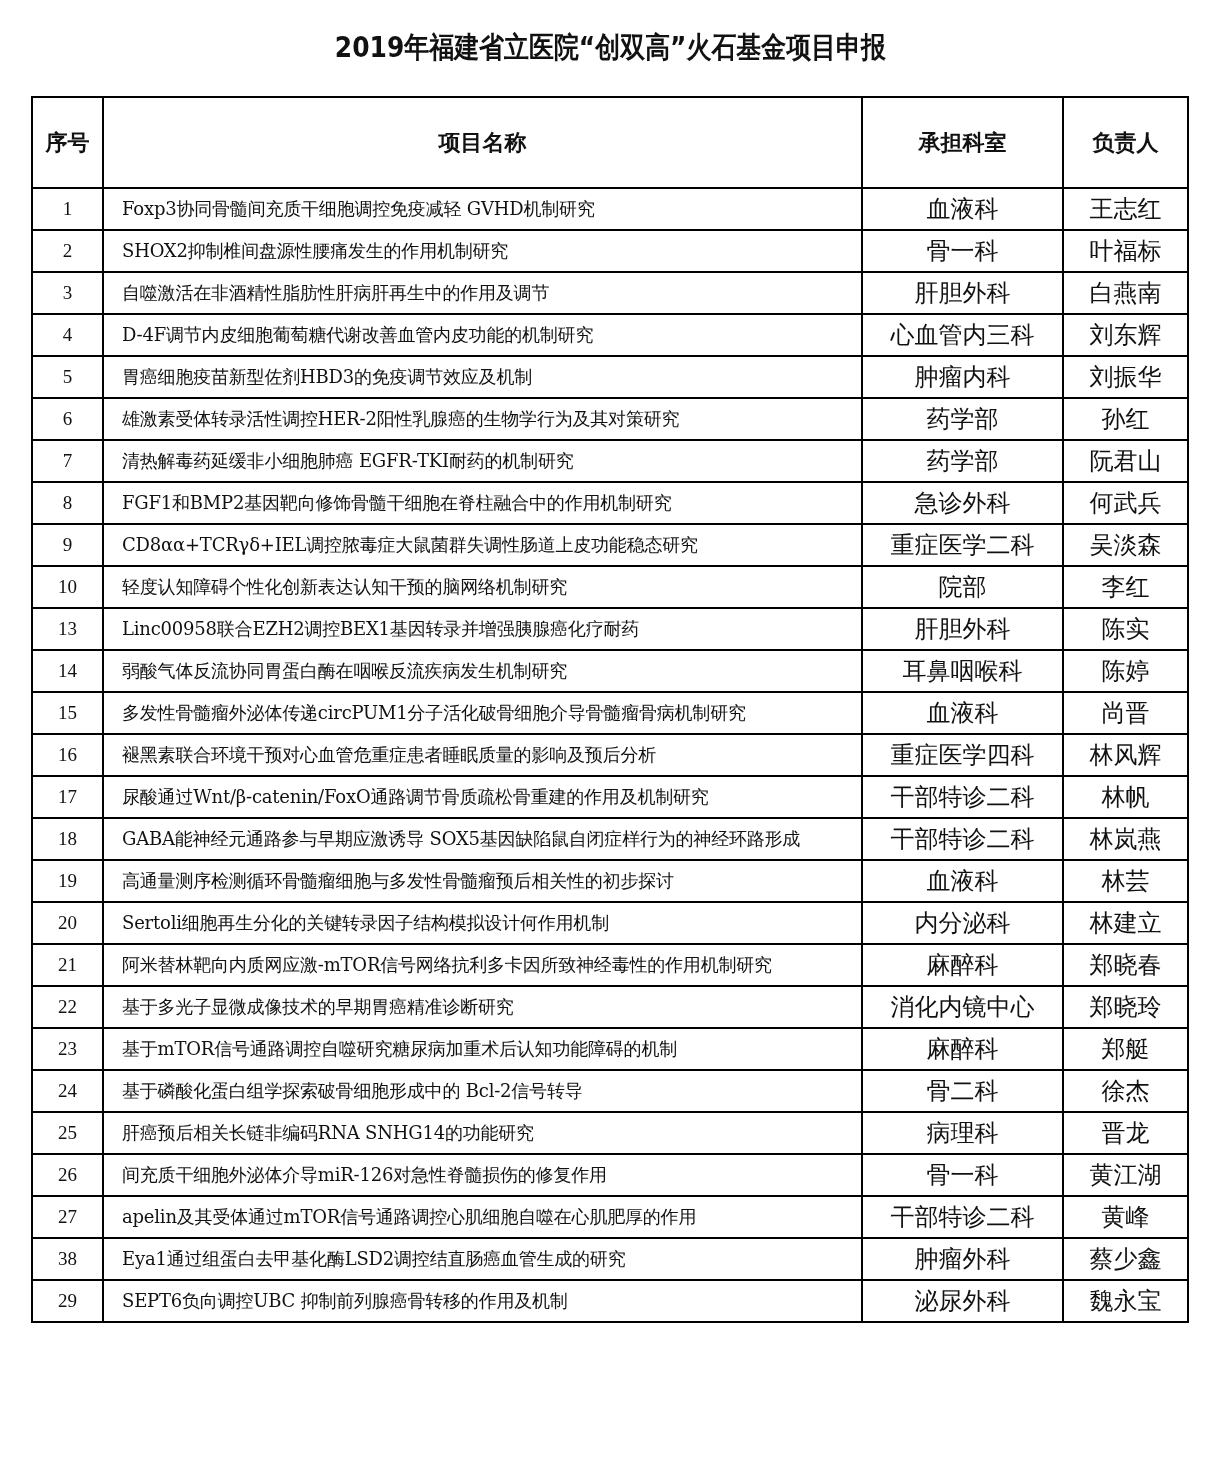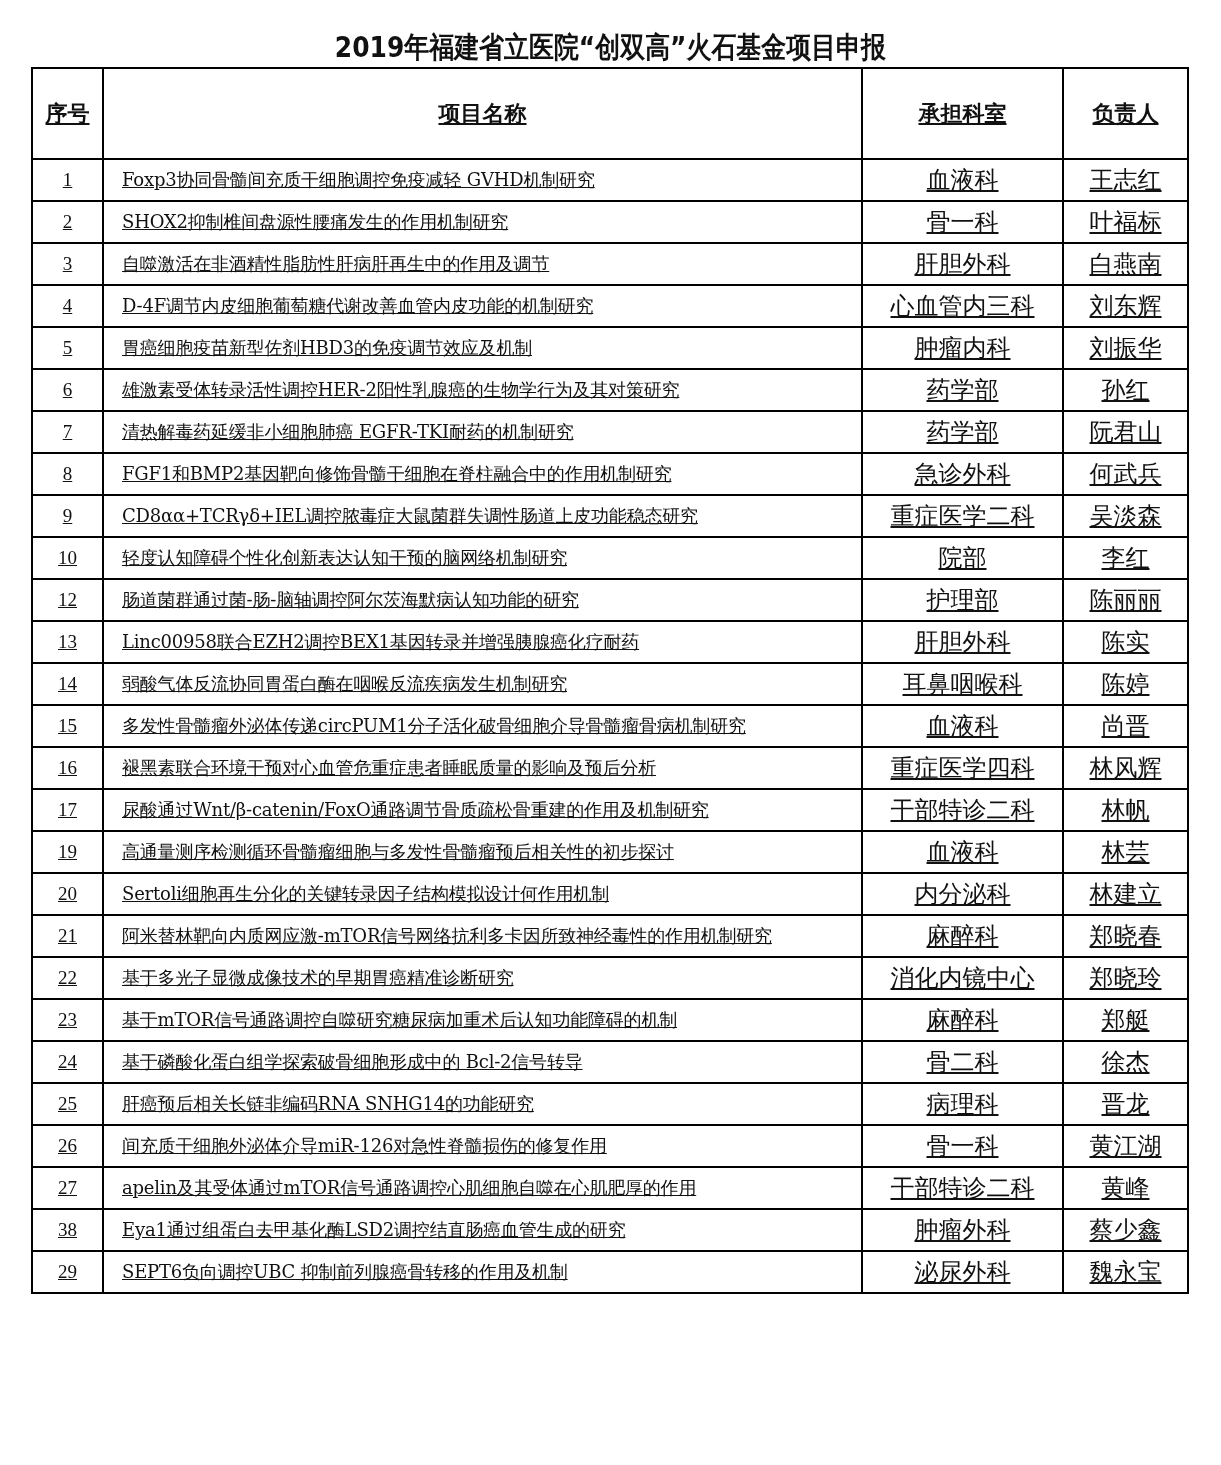--- a/index.html
+++ b/index.html
@@ -1,22 +1,22 @@
 <!DOCTYPE html>
 <html><head>
 <meta charset="utf-8">
 <style>
   html, body { margin: 0; padding: 0; background: #ffffff; }
   body { width: 1221px; height: 1465px; position: relative; overflow: hidden;
          font-family: "DejaVu Serif", "Liberation Serif", serif; color: #111; }
   .title { position: absolute; left: 0; top: 28px; width: 1221px; text-align: center;
            font-family: "DejaVu Sans", "Liberation Sans", sans-serif; font-weight: bold;
            font-size: 29px; letter-spacing: 0px; transform: scaleX(0.86); transform-origin: 610px 0; }
-  table { position: absolute; left: 31px; top: 67px; border-collapse: collapse;
-          table-layout: fixed; width: 1156px; text-decoration: underline; }
+  table { position: absolute; left: 31px; top: 96px; border-collapse: collapse;
+          table-layout: fixed; width: 1156px; }
   td, th { border: 2.5px solid #000; padding: 0; overflow: hidden; white-space: nowrap; }
   th { height: 89px; font-family: "DejaVu Sans", "Liberation Sans", sans-serif;
        font-weight: bold; font-size: 22px; text-align: center; }
   td { height: 40px; font-size: 18px; }
   td.num { text-align: center; font-family: "Liberation Serif", serif; font-size: 19px; }
   td.name { text-align: left; padding-left: 18px; font-size: 18px; letter-spacing: -0.2px; }
   td.dept, td.person { text-align: center; font-size: 24px; }
   col.c1 { width: 71px; } col.c2 { width: 759px; } col.c3 { width: 201px; } col.c4 { width: 125px; }
 </style>
 </head>
@@ -94,26 +94,20 @@
         <td class="dept">重症医学二科</td>
         <td class="person">吴淡森</td>
       </tr>
       <tr>
         <td class="num">10</td>
         <td class="name">轻度认知障碍个性化创新表达认知干预的脑网络机制研究</td>
         <td class="dept">院部</td>
         <td class="person">李红</td>
       </tr>
       <tr>
-        <td class="num">12</td>
-        <td class="name">肠道菌群通过菌-肠-脑轴调控阿尔茨海默病认知功能的研究</td>
-        <td class="dept">护理部</td>
-        <td class="person">陈丽丽</td>
-      </tr>
-      <tr>
         <td class="num">13</td>
         <td class="name">Linc00958联合EZH2调控BEX1基因转录并增强胰腺癌化疗耐药</td>
         <td class="dept">肝胆外科</td>
         <td class="person">陈实</td>
       </tr>
       <tr>
         <td class="num">14</td>
         <td class="name">弱酸气体反流协同胃蛋白酶在咽喉反流疾病发生机制研究</td>
         <td class="dept">耳鼻咽喉科</td>
         <td class="person">陈婷</td>
@@ -130,20 +124,26 @@
         <td class="dept">重症医学四科</td>
         <td class="person">林风辉</td>
       </tr>
       <tr>
         <td class="num">17</td>
         <td class="name">尿酸通过Wnt/β-catenin/FoxO通路调节骨质疏松骨重建的作用及机制研究</td>
         <td class="dept">干部特诊二科</td>
         <td class="person">林帆</td>
       </tr>
       <tr>
+        <td class="num">18</td>
+        <td class="name">GABA能神经元通路参与早期应激诱导 SOX5基因缺陷鼠自闭症样行为的神经环路形成</td>
+        <td class="dept">干部特诊二科</td>
+        <td class="person">林岚燕</td>
+      </tr>
+      <tr>
         <td class="num">19</td>
         <td class="name">高通量测序检测循环骨髓瘤细胞与多发性骨髓瘤预后相关性的初步探讨</td>
         <td class="dept">血液科</td>
         <td class="person">林芸</td>
       </tr>
       <tr>
         <td class="num">20</td>
         <td class="name">Sertoli细胞再生分化的关键转录因子结构模拟设计何作用机制</td>
         <td class="dept">内分泌科</td>
         <td class="person">林建立</td>

